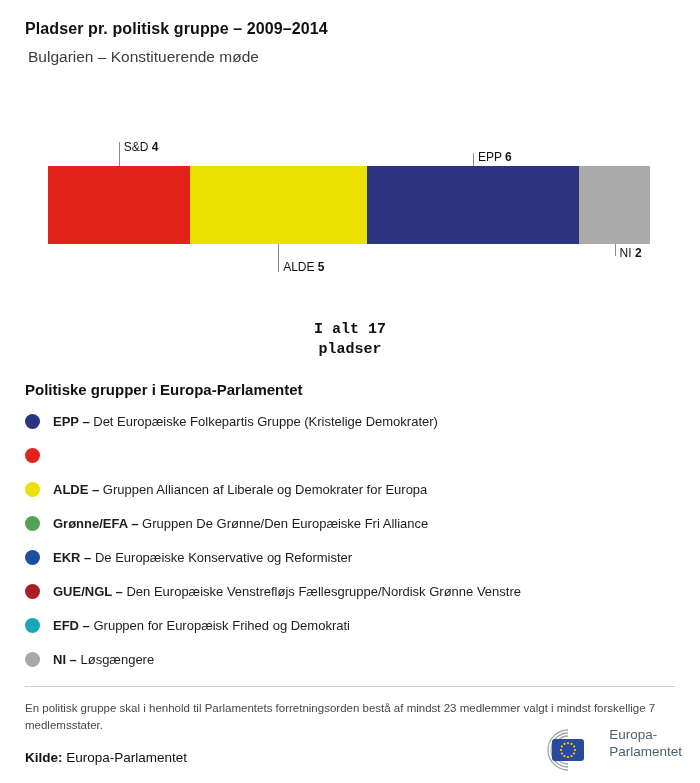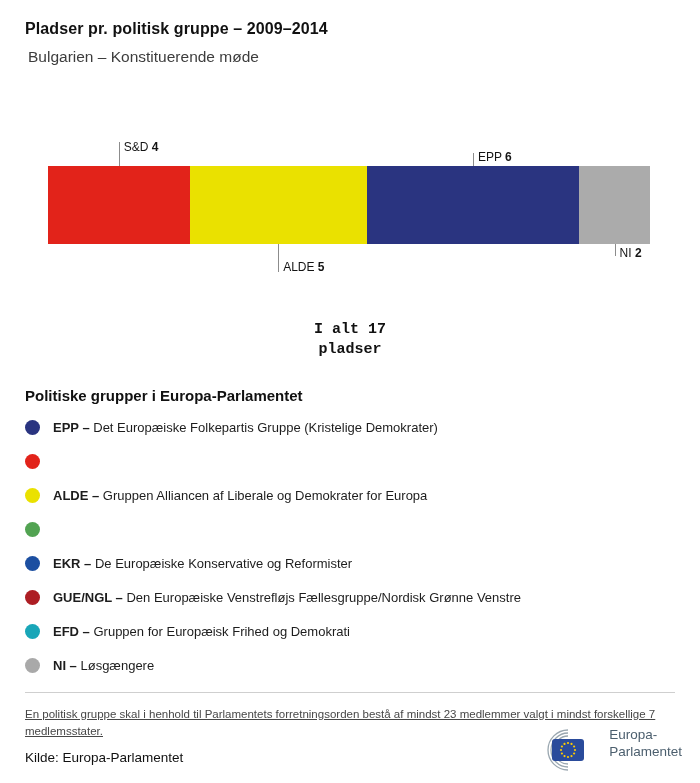--- a/index.html
+++ b/index.html
@@ -22,36 +22,36 @@
   .txt { position: absolute; left: 5px; white-space: nowrap; font-size: 12px; color: #141414; }
   .txt b { font-weight: bold; }
 
   
   .total { display: flex; align-items: center; margin: 30px 68px 0; gap: 16px; flex-direction: column; }
   .total .line { flex: 1; height: 1px; background: #c9c9c9; }
   .total .label { font-family: "Liberation Mono", monospace; font-weight: bold;
                   font-size: 15px; line-height: 1.35; text-align: center; color: #111; }
 
   
-  .legend { margin: 10px 25px 0; }
+  .legend { margin: 4px 25px 0; }
   .legend-heading { font-size: 15px; font-weight: bold; color: #111; margin: 0 0 16px; }
   .legend-row { display: flex; height: 15px; margin-bottom: 19px; }
   .dot { width: 15px; height: 15px; border-radius: 50%; margin-right: 13px; flex: 0 0 15px; background: #999; }
   .legend-text { font-size: 13px; color: #1d1d1d; white-space: nowrap; }
   .legend-text b { font-weight: bold; }
 
   .divider { border: none; border-top: 1px solid #cfcfcf; margin: 14px 25px 13px; }
 
-  .footnote { margin: 0 25px; font-size: 11.5px; color: #474747; line-height: 1.55; max-width: 640px; text-decoration: underline; }
+  .footnote { margin: 0 25px; font-size: 11.5px; color: #474747; line-height: 1.55; max-width: 640px; }
 
   
   .footer { position: absolute; left: 25px; right: 18px; bottom: 10px;
             display: flex; justify-content: space-between; align-items: flex-end; }
   .source { font-size: 13.5px; color: #111; padding-bottom: 8px; }
-  .source b { font-weight: normal; }
+  .source b { font-weight: bold; }
   .logo { display: flex; align-items: flex-start; gap: 20px; }
   .logo-text { font-size: 13.5px; color: #4c5f6e; line-height: 1.25; }
 </style>
 </head>
 <body>
 
 <div class="page">
 
   <div class="header">
     <div class="title">Pladser pr. politisk gruppe – 2009–2014</div>
@@ -111,20 +111,24 @@
     </div>
     <div class="legend-row">
       <span class="dot" style="background: rgb(234, 225, 0);"></span>
       <span class="legend-text">
         <b>ALDE –</b>
         <span>Gruppen Alliancen af Liberale og Demokrater for Europa</span>
       </span>
     </div>
     <div class="legend-row">
       <span class="dot" style="background: rgb(82, 163, 82);"></span>
+      <span class="legend-text">
+        <b>Grønne/EFA –</b>
+        <span>Gruppen De Grønne/Den Europæiske Fri Alliance</span>
+      </span>
     </div>
     <div class="legend-row">
       <span class="dot" style="background: rgb(28, 79, 161);"></span>
       <span class="legend-text">
         <b>EKR –</b>
         <span>De Europæiske Konservative og Reformister</span>
       </span>
     </div>
     <div class="legend-row">
       <span class="dot" style="background: rgb(173, 30, 36);"></span>

